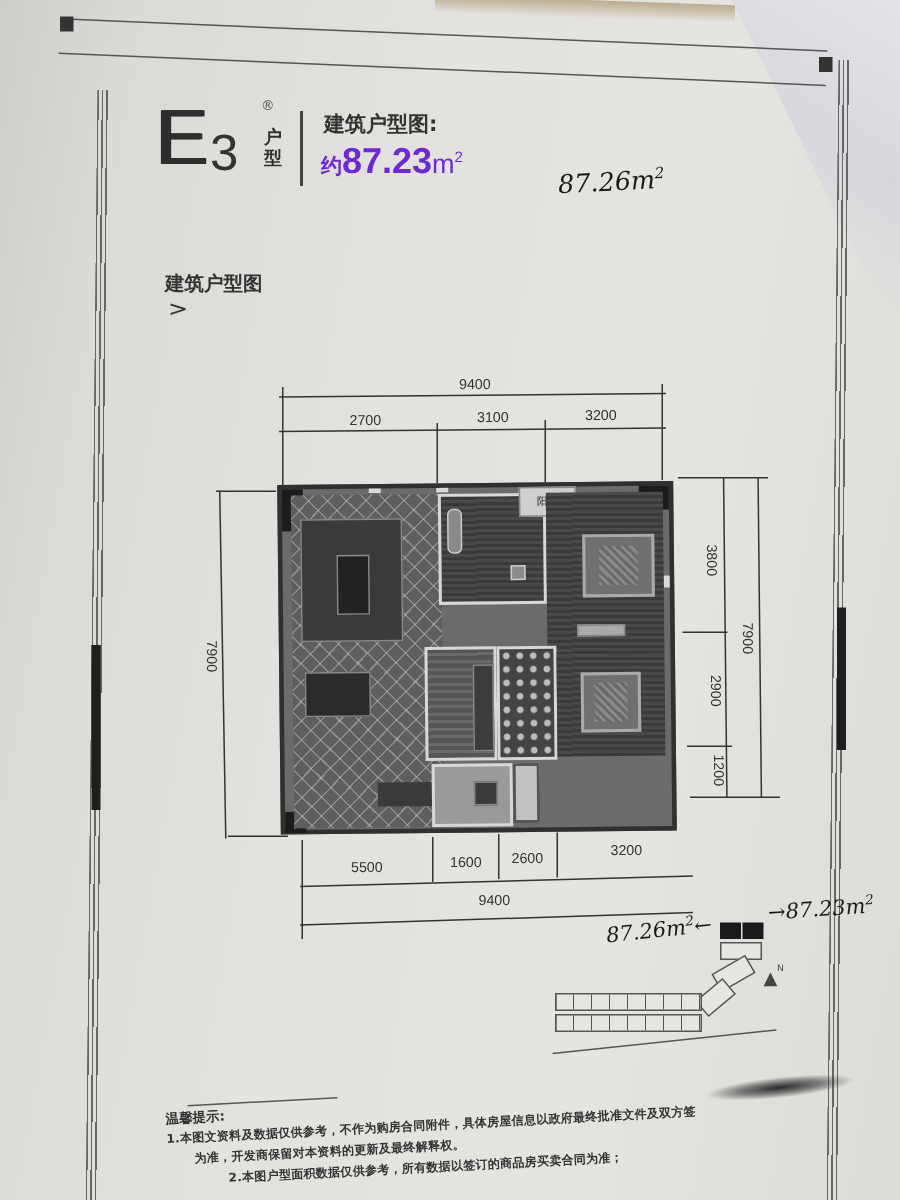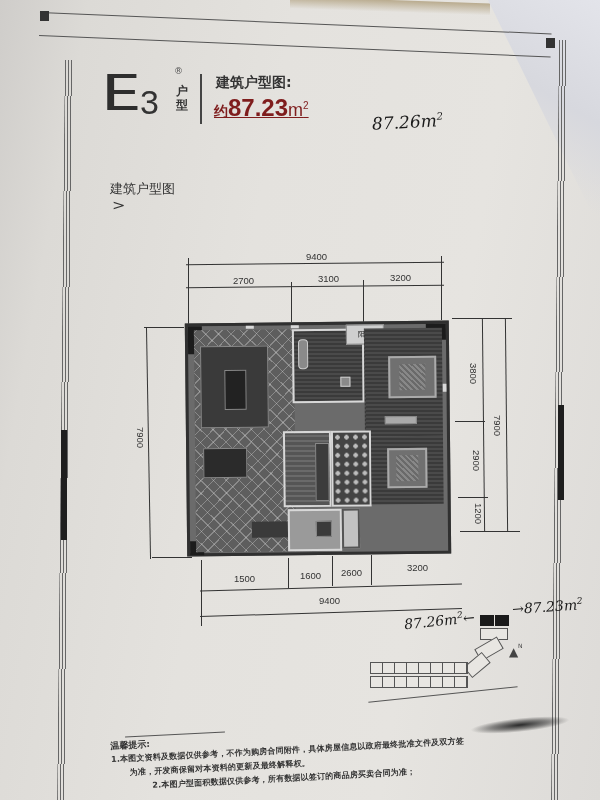--- a/index.html
+++ b/index.html
@@ -33,30 +33,30 @@
   .side-bar.right { left:558px; top:405px; height:95px; }
 
   .title-block { position:absolute; left:104px; top:62px; height:70px; }
   .big-e { position:absolute; left:0; top:0; font-size:52px; font-family:"Liberation Sans",sans-serif; font-weight:400; color:#2e2e2e; letter-spacing:-2px; line-height:60px;
            text-shadow:1px 0 0 #2e2e2e, -1px 0 0 #2e2e2e; }
   .big-3 { position:absolute; left:36px; top:20px; font-size:34px; font-family:"Liberation Sans",sans-serif; color:#333; line-height:40px; }
   .reg { position:absolute; left:70px; top:4px; font-size:9px; color:#555; }
   .huxing { position:absolute; left:72px; top:22px; font-size:12px; line-height:14px; width:14px; color:#333; font-weight:bold; }
   .vdiv { position:absolute; left:96px; top:12px; width:2px; height:50px; background:#444; }
   .area-label { position:absolute; left:112px; top:12px; font-size:14px; color:#333; font-weight:bold; white-space:nowrap; }
-  .area-row { position:absolute; left:110px; top:32px; white-space:nowrap; color:#7f1d1d;text-decoration:underline; }
+  .area-row { position:absolute; left:110px; top:32px; white-space:nowrap; color:#6d28d9; }
   .area-prefix { font-size:14px; font-weight:bold; }
   .area-num { font-size:24px; font-weight:bold; font-family:"Liberation Sans",sans-serif; }
   .area-unit { font-size:18px; font-family:"Liberation Sans",sans-serif; }
   .area-unit sup { font-size:10px; }
   .handwrite { font-family:"DejaVu Serif",serif; font-style:italic; color:#1a1a1a; position:absolute; white-space:nowrap; }
   .hw-top { left:372px; top:112px; font-size:17px; transform:rotate(-3deg); }
   .hw-top sup { font-size:10px; }
 
-  .section-title { position:absolute; left:110px; top:180px; font-size:13px; font-weight:normal; color:#333;text-align:center; }
+  .section-title { position:absolute; left:110px; top:180px; font-size:13px; font-weight:bold; color:#333;text-align:center; }
   .section-arrow { position:absolute; left:112px; top:196px; font-size:16px; color:#333; transform:scaleY(0.9); }
 
   .dim { position:absolute; font-size:9.5px; color:#333; font-family:"Liberation Sans",sans-serif; }
   .dline-h { position:absolute; height:1.4px; background:#333; }
   .dline-v { position:absolute; width:1.4px; background:#333; }
 
   .plan {
     position:absolute; left:186px; top:322px; width:264px; height:233px;
     background:#6b6b6b;
     border:3px solid #303030; box-sizing:border-box;
@@ -191,21 +191,21 @@
   <div class="furn" style="left:126px;top:196px;width:16px;height:16px;background:#3a3a3a;"></div>
   <div class="room" style="left:152px;top:184px;width:18px;height:40px;background:#c2c2c2;border-color:#555;"></div>
 </div>
 
 <div class="dline-v" style="left:201px;top:560px;height:66px;"></div>
 <div class="dline-v" style="left:288px;top:558px;height:30px;"></div>
 <div class="dline-v" style="left:332px;top:556px;height:30px;"></div>
 <div class="dline-v" style="left:371px;top:555px;height:30px;"></div>
 <div class="dline-h" style="left:200px;top:587px;width:262px;transform:rotate(-1.5deg);"></div>
 <div class="dline-h" style="left:200px;top:612px;width:262px;transform:rotate(-1.8deg);"></div>
-<div class="dim" style="left:234px;top:573px;">1500</div>
+<div class="dim" style="left:234px;top:573px;">5500</div>
 <div class="dim" style="left:300px;top:570px;">1600</div>
 <div class="dim" style="left:341px;top:567px;">2600</div>
 <div class="dim" style="left:407px;top:562px;">3200</div>
 <div class="dim" style="left:319px;top:595px;">9400</div>
 
 <div class="keyplan">
   <div class="kp-dark" style="left:110px;top:-5px;width:14px;height:11px;"></div>
   <div class="kp-dark" style="left:125px;top:-5px;width:14px;height:11px;"></div>
   <div class="kp-block" style="left:110px;top:8px;width:28px;height:12px;"></div>
   <div class="kp-block" style="left:106px;top:22px;width:26px;height:14px;transform:rotate(-30deg);"></div>

